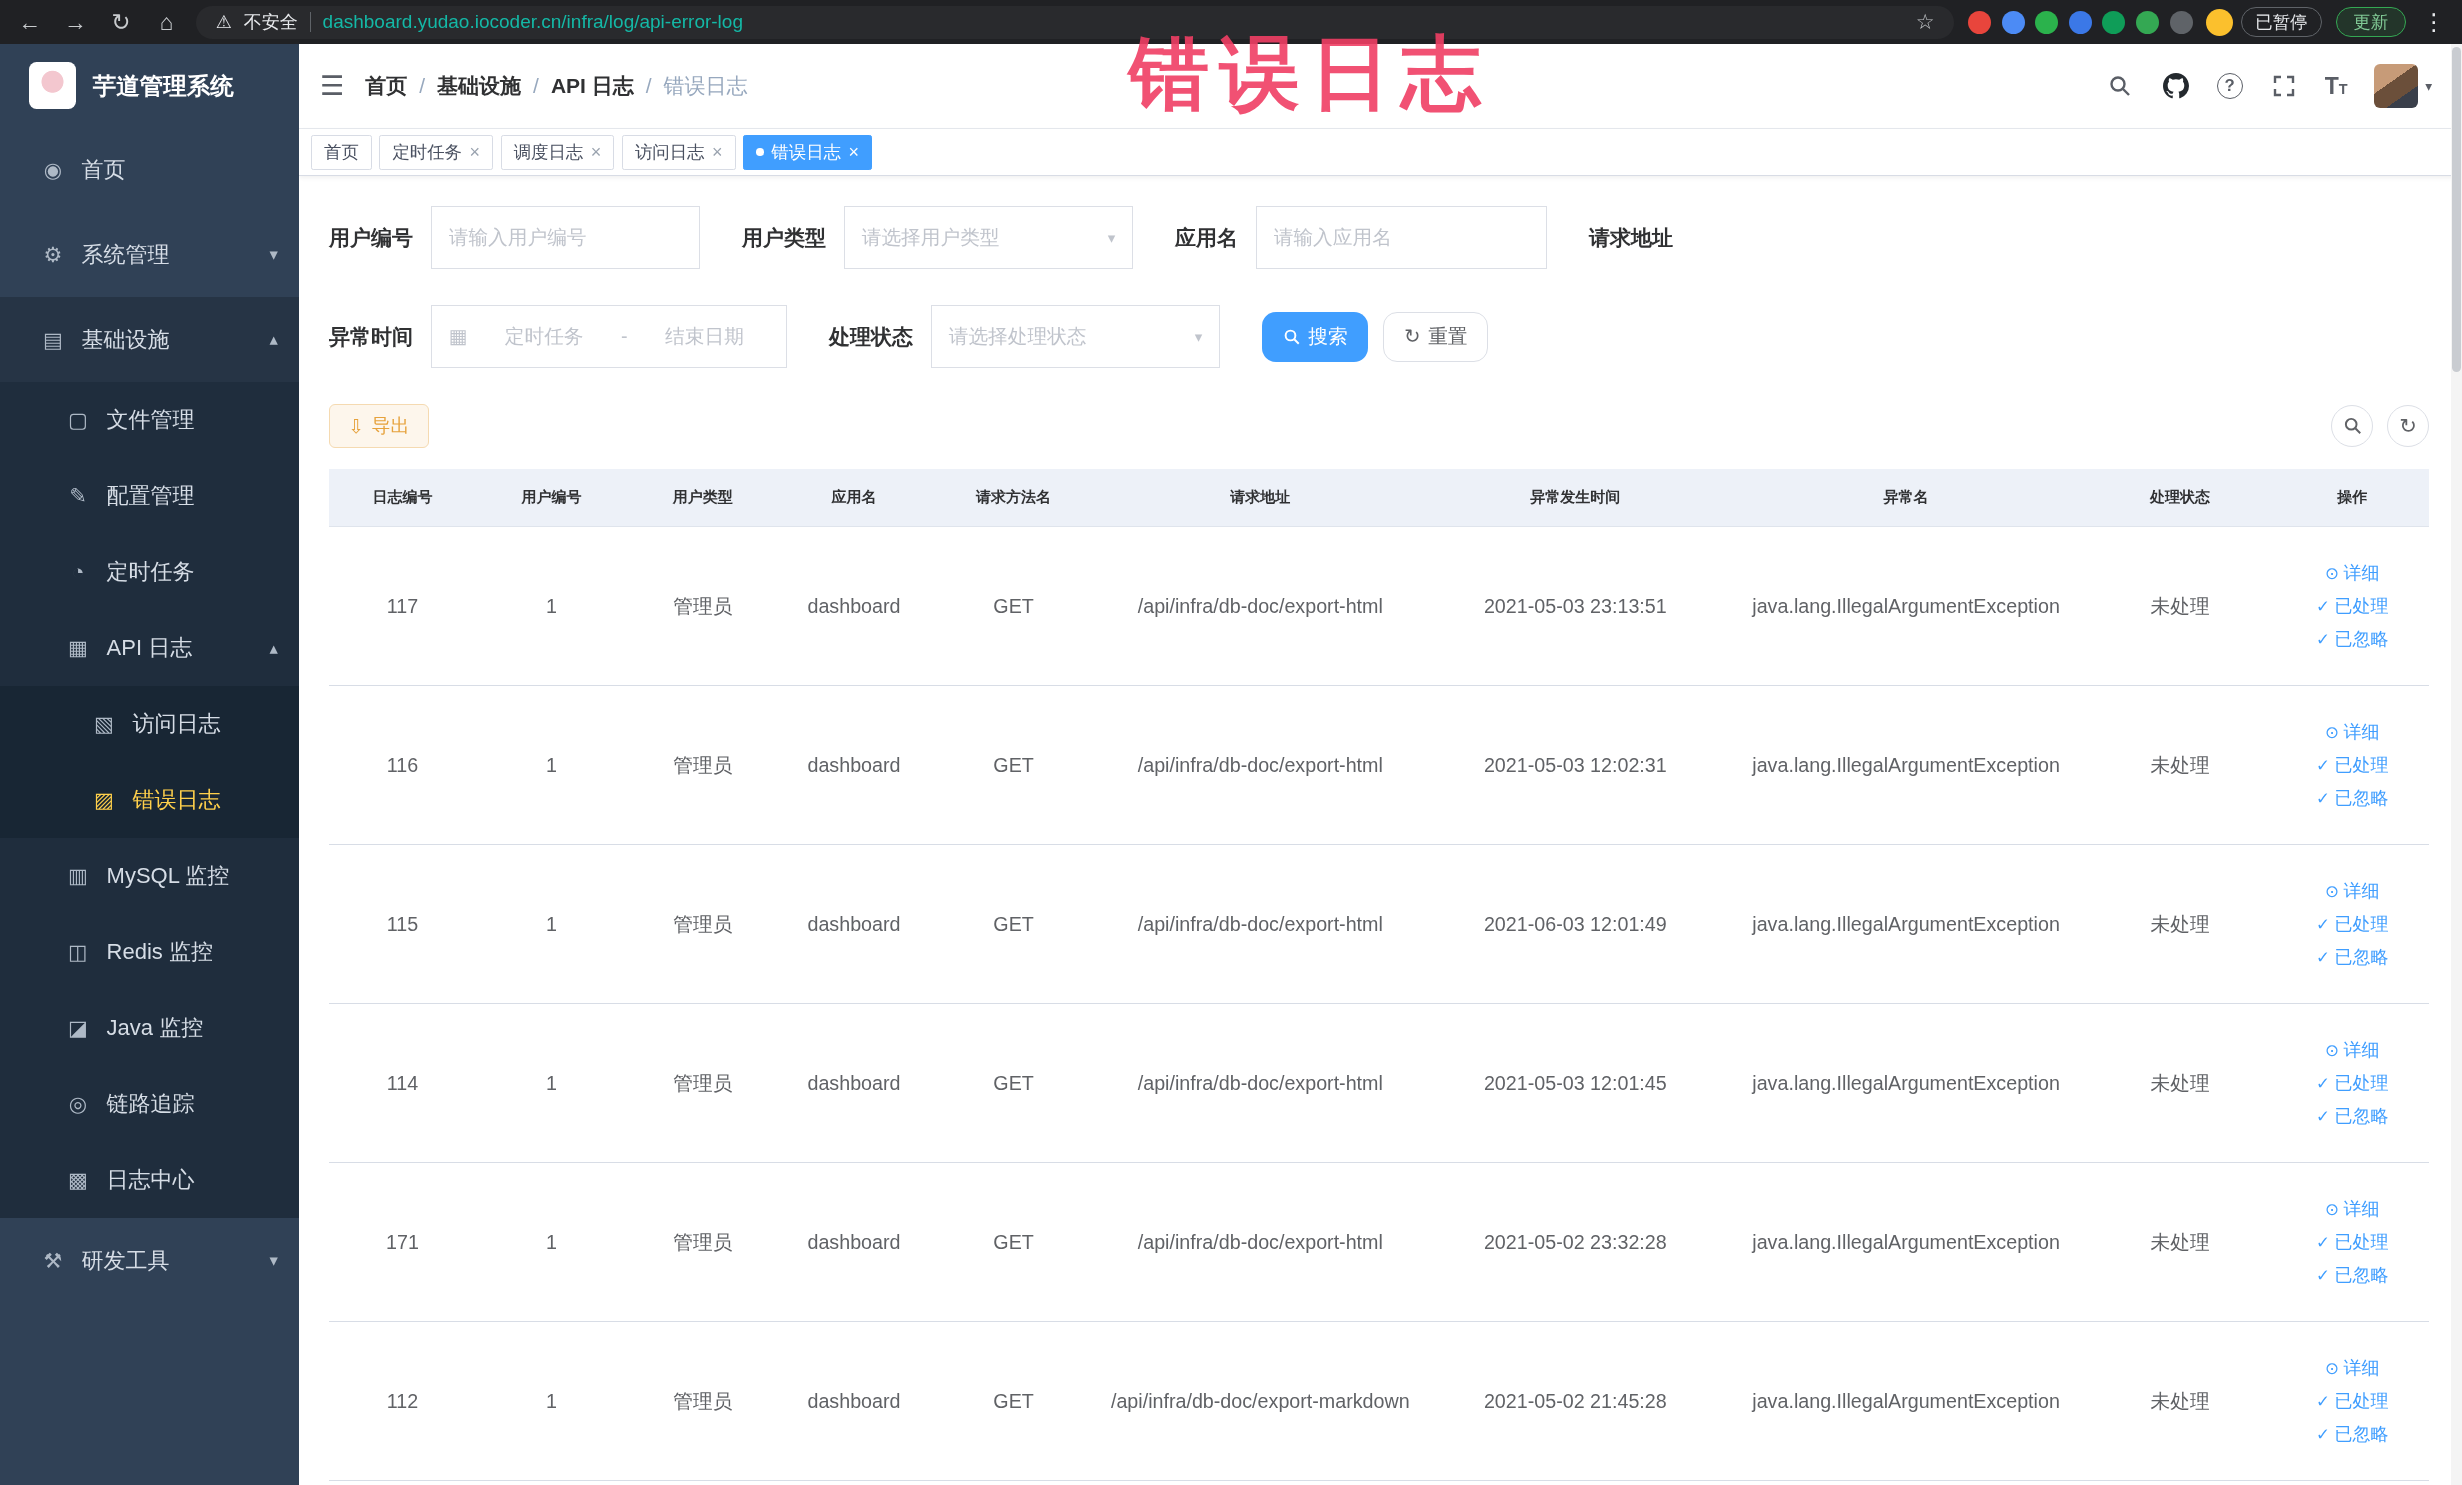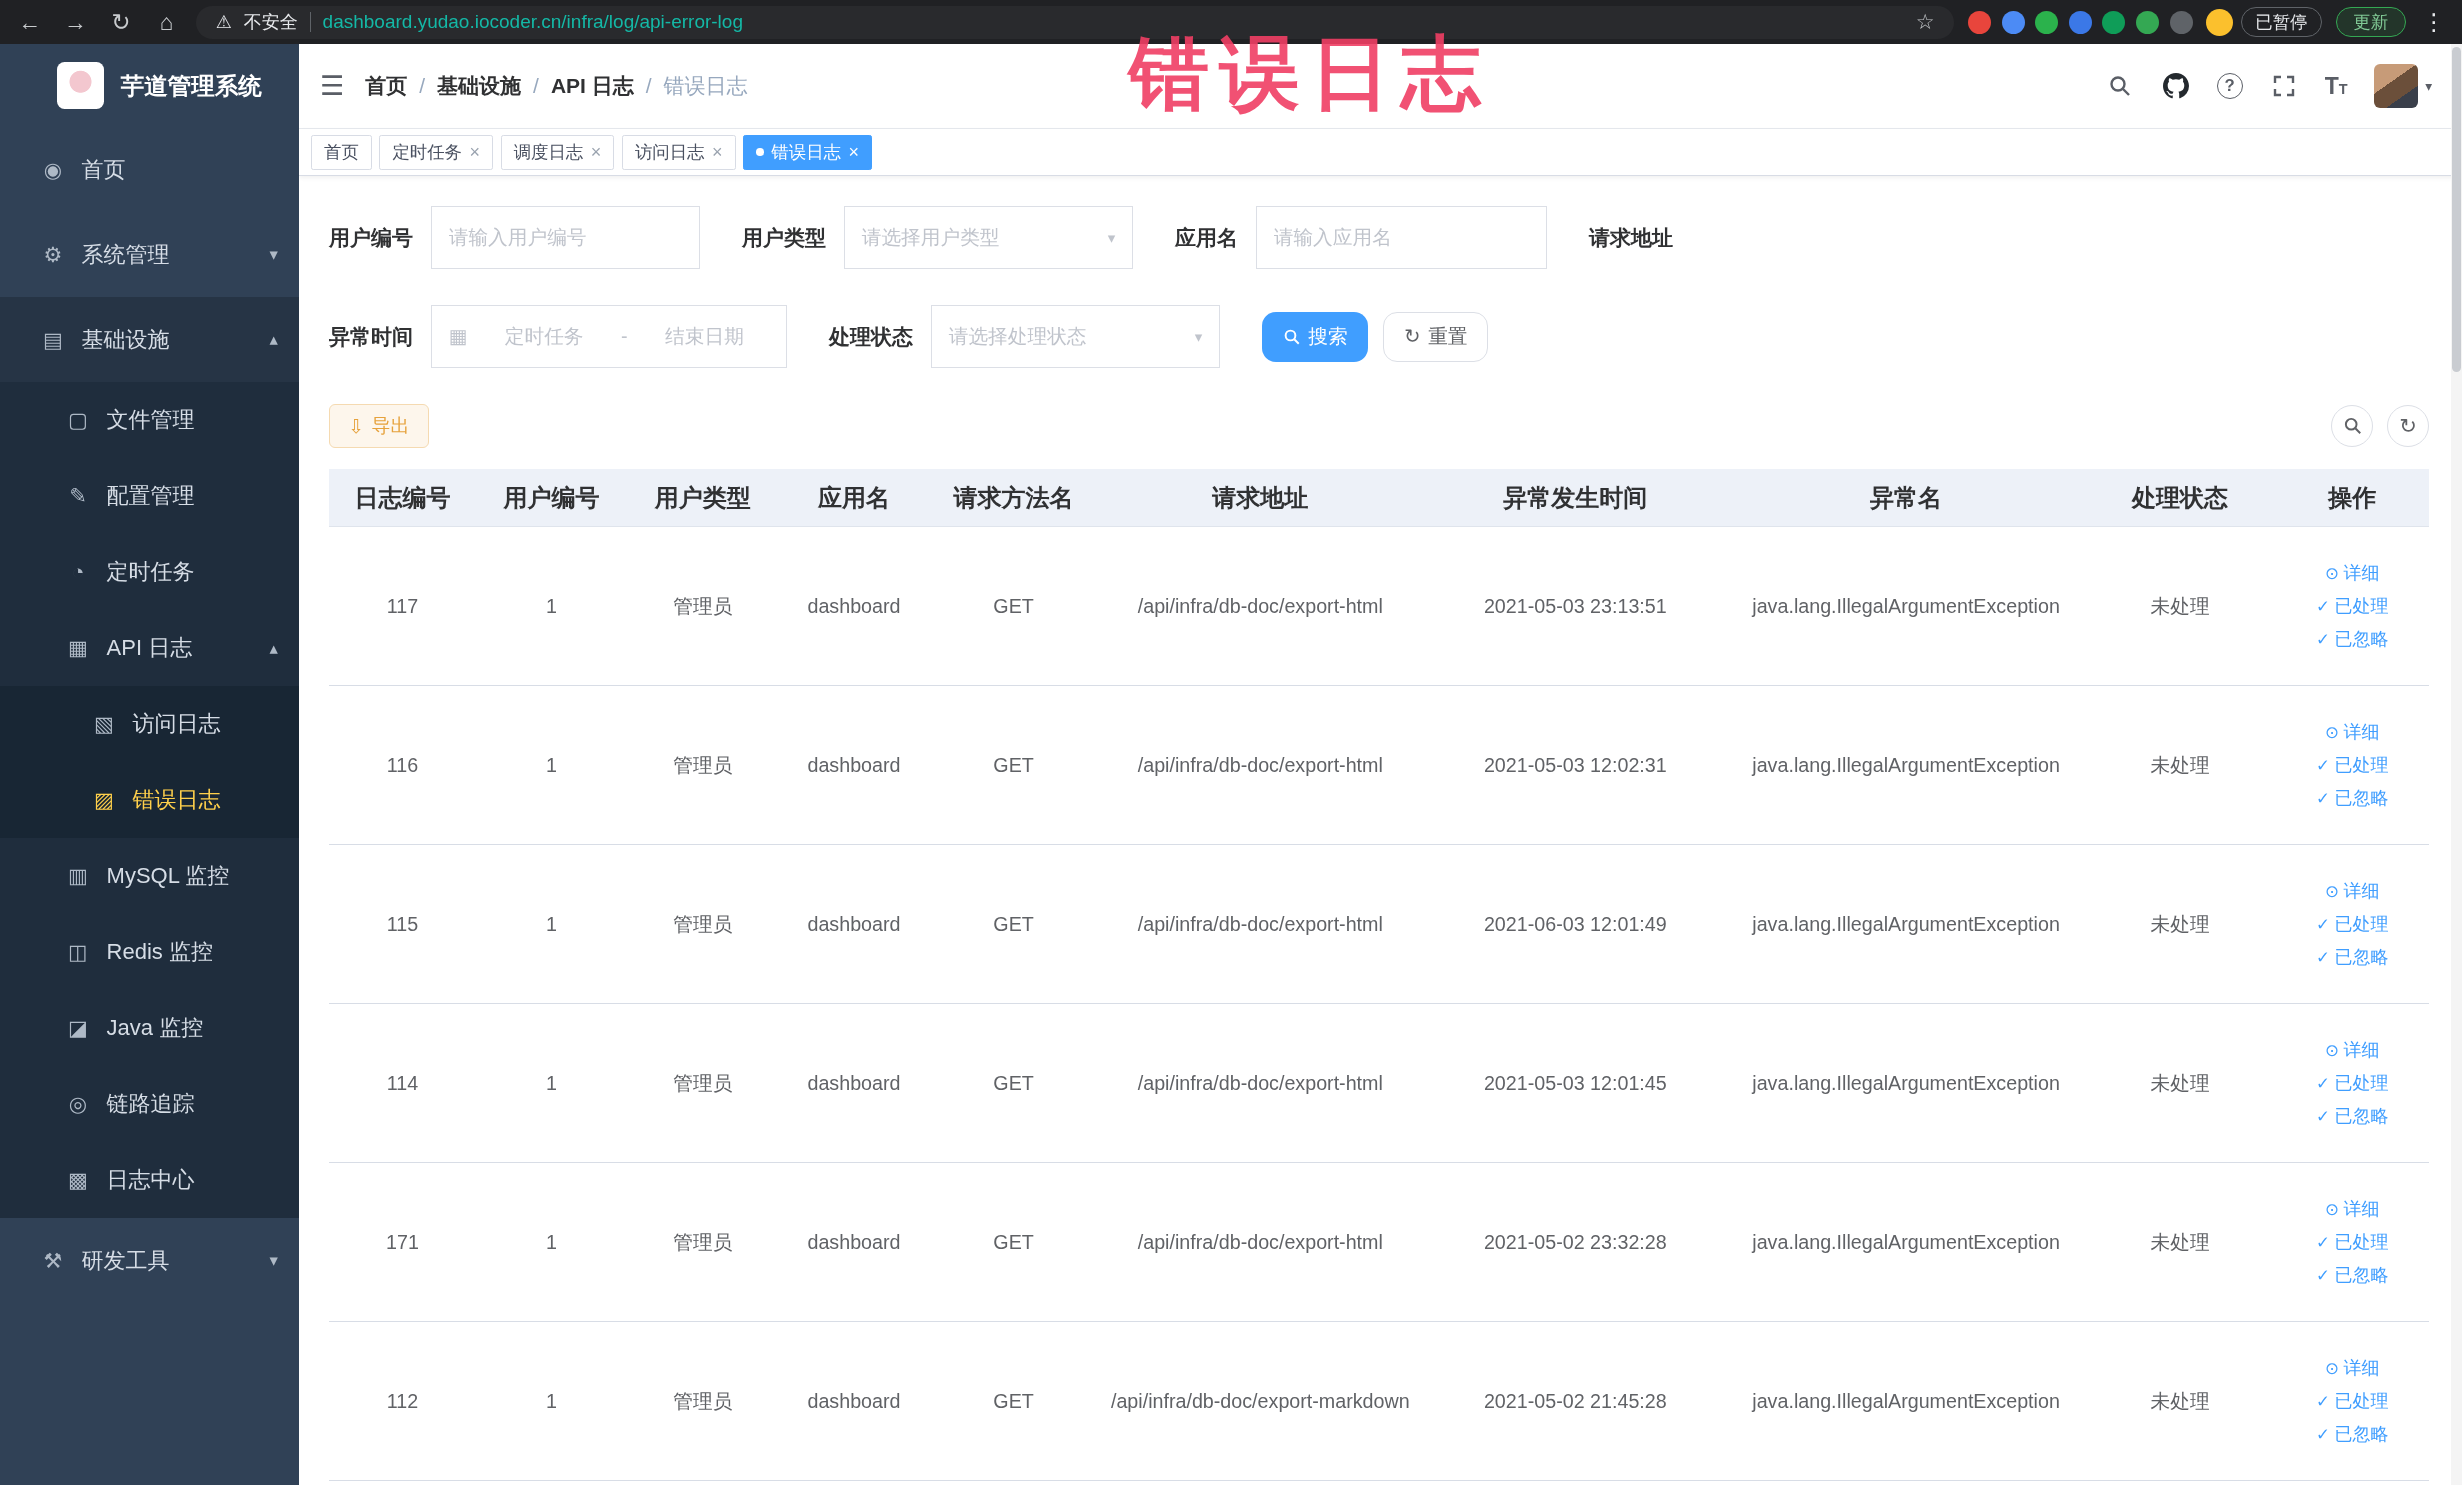--- a/index.html
+++ b/index.html
@@ -22,21 +22,21 @@
   .ext-ico { width:23px; height:23px; border-radius:50%; }
   .profile-face { width:27px; height:27px; border-radius:50%; background:#fbc02d; }
   .paused-pill { border:0.8px solid #5f6368; border-radius:756px; height:30px; display:flex; align-items:center;
     padding:0 13.6px; font-size:17.4px; color:#e8eaed; margin-left:-6px; }
   .update-pill { border:0.8px solid #34a853; background:rgba(52,168,83,.15); color:#81c995; border-radius:756px;
     height:30px; display:flex; align-items:center; padding:0 16.7px; font-size:17.4px; }
   .menu-dots { color:#e8eaed; font-size:23px; padding:0 3px; }
 
   
   .sidebar { position:absolute; top:44px; left:0; width:299px; bottom:0; background:#304156; z-index:10; }
-  .logo-row { height:83px; display:flex; align-items:center; gap:16.7px; padding-left:29px;margin-left:28px; }
+  .logo-row { height:83px; display:flex; align-items:center; gap:16.7px; padding-left:29px; }
   .app-logo { width:47px; height:47px; border-radius:7.6px; background:#fff;
     background-image:radial-gradient(circle at 50% 42%, #f3c7cf 0 10.6px, #fff 11.4px); }
   .app-title { color:#fff; font-size:23.5px; font-weight:bold; }
   .menu { display:flex; flex-direction:column; }
   .mi { display:flex; align-items:center; color:#d6dde6; font-size:22px; cursor:pointer; position:relative; }
   .mi-l1 { height:85px; padding-left:38px; }
   .mi-l2 { height:76px; padding-left:63px; background:#1f2d3d; }
   .mi-l3 { height:76px; padding-left:89px; background:#182634; }
   .mi-icon { width:30px; text-align:center; font-size:21px; margin-right:13.6px; color:#aeb9c6; }
   .mi.active, .mi.active .mi-icon { color:#ffd04b; }
@@ -95,21 +95,21 @@
   .toolbar-row { display:flex; align-items:center; margin-bottom:21px; }
   .btn-export { height:44px; border-radius:6px; background:#fdf6ec; border:0.8px solid #f5dab1; color:#e6a23c;
     font-size:19px; display:flex; align-items:center; gap:7.6px; padding:0 18px; cursor:pointer; }
   .tool-circles { margin-left:auto; display:flex; gap:13.6px; }
   .circle-btn { width:42px; height:42px; border-radius:50%; border:0.8px solid #dcdfe6; background:#fff;
     display:flex; align-items:center; justify-content:center; color:#606266; font-size:21px; cursor:pointer; }
 
   
   .table { width:100%; }
   .thead { display:flex; align-items:center; height:58px; background:#edf1f8; border-bottom:0.8px solid #dfe4ec;
-    font-size:24px; font-weight:bold; color:#303133; }
+    font-size:15px; font-weight:bold; color:#303133; }
   .trow { display:flex; align-items:center; height:159px; border-bottom:0.8px solid #d8dde6;
     font-size:19.7px; color:#606266; }
   .td { text-align:center; white-space:nowrap; overflow:hidden; }
   .c0{width:7%;} .c1{width:7.2%;} .c2{width:7.2%;} .c3{width:7.2%;} .c4{width:8%;}
   .c5{width:15.5%;} .c6{width:14.5%;} .c7{width:17%;} .c8{width:9.1%;} .c9{width:7.3%;}
   .ops { display:flex; flex-direction:column; align-items:center; justify-content:center; gap:9px; }
   .op-link { color:#409eff; font-size:18px; display:flex; align-items:center; gap:4.5px; cursor:pointer;
     white-space:nowrap; }
   .op-ico { font-size:16.7px; }
 

